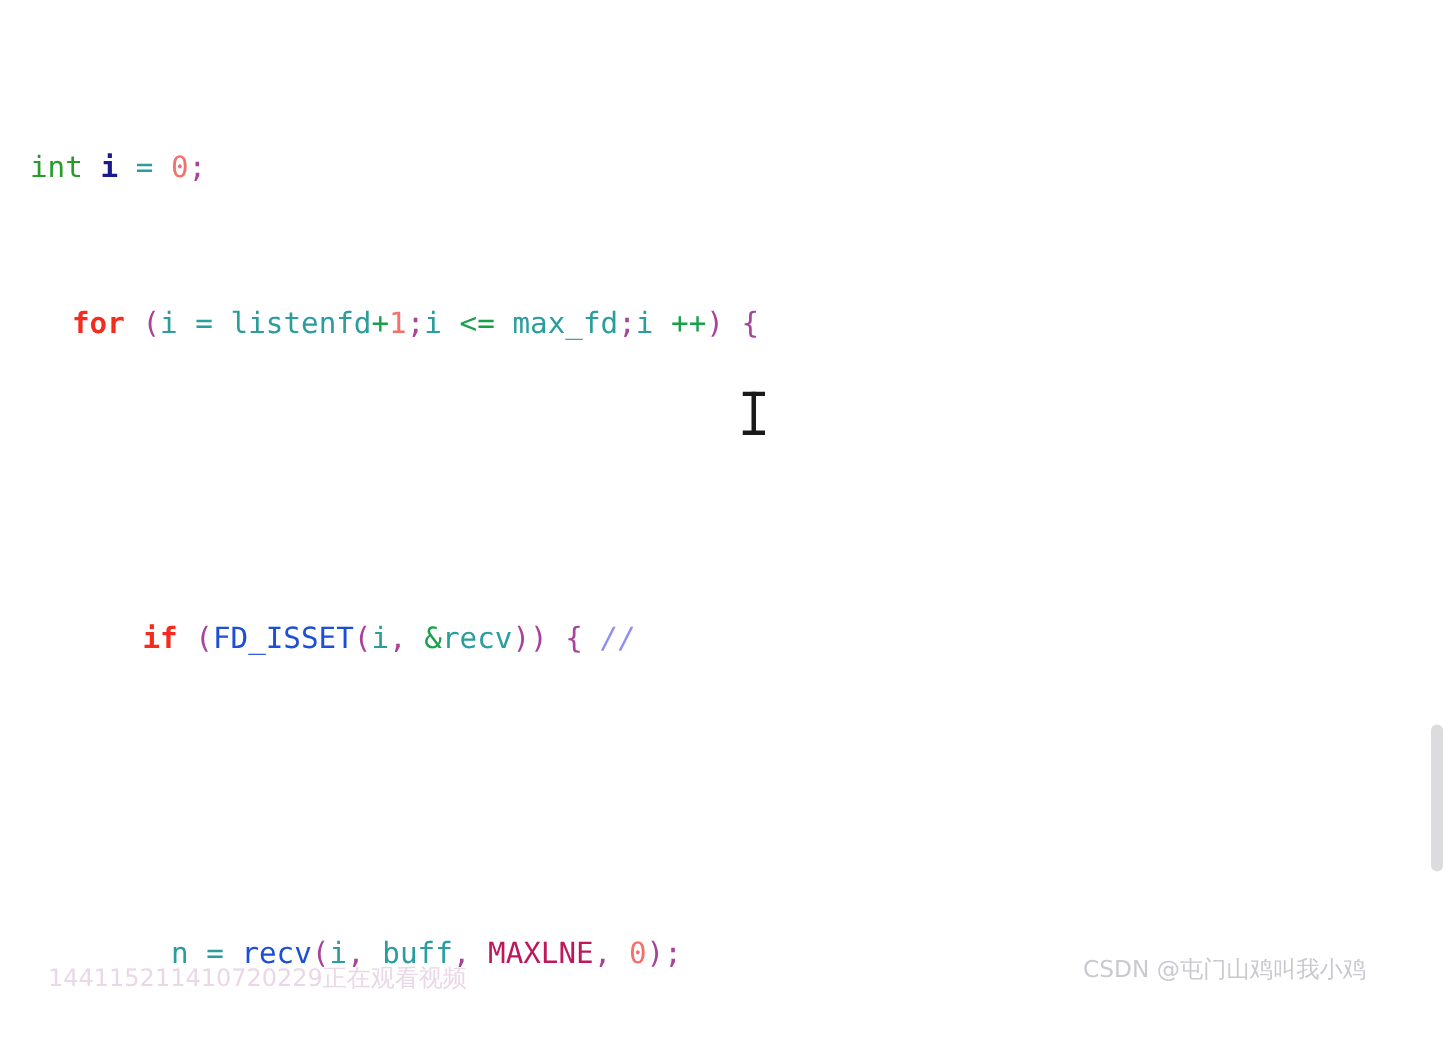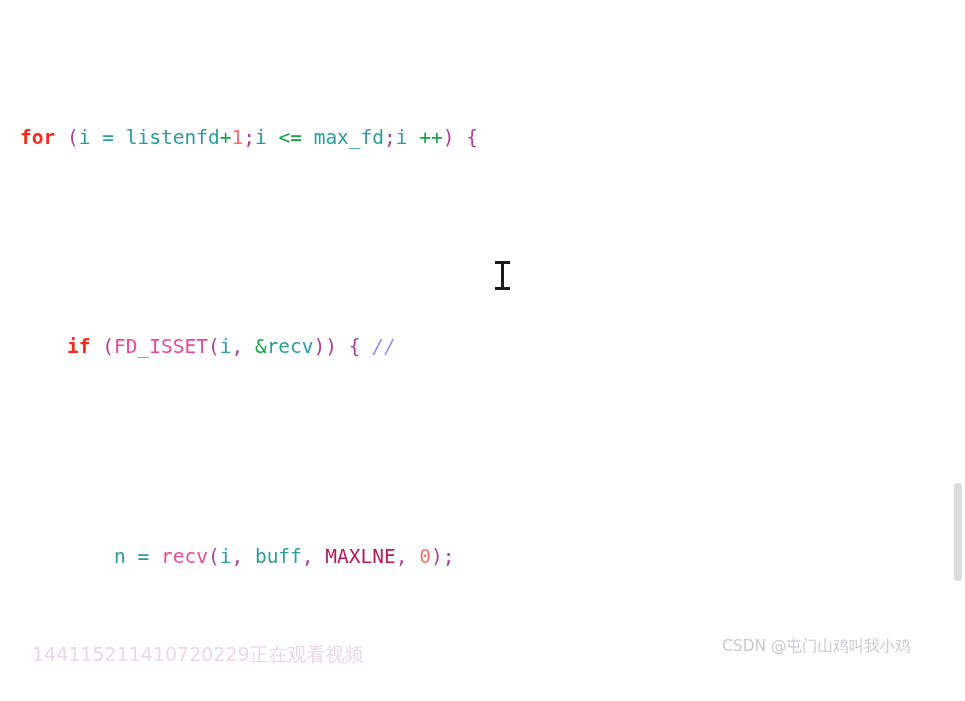--- a/index.html
+++ b/index.html
@@ -33,22 +33,22 @@
     white-space: pre;
     letter-spacing: 0px;
   }
 
   .ln { display: block; height: 26.2px; }
 
   
   .t-type      { color: #289b28; }                 
   .t-var-b     { color: #1b1b8f; font-weight: bold; } 
   .t-ident     { color: #2a9d9d; }                 
-  .t-fn        { color: #ec4899; }                 
-  .t-kw        { color: #f72a1e; font-weight: bold; } 
+  .t-fn        { color: #1d4ed8; }                 
+  .t-kw        { color: #f72a1e; font-weight: bold; margin-left: 28px; } 
   .t-num       { color: #f4706b; }                 
   .t-const     { color: #be185d; }                 
   .t-punc      { color: #a8429b; }                 
   .t-op        { color: #2a9d9d; }                 
   .t-op-g      { color: #19a04a; }                 
   .t-cmt-l     { color: #8f8ff0; font-style: italic; }
 
   
   #text-cursor {
     position: absolute;
@@ -76,21 +76,21 @@
     background: #dcdcde;
     border-radius: 4px;
   }
 
   
   #viewer-watermark {
     position: absolute;
     left: 32px;
     top: 642px;
     font-family: "DejaVu Sans", "Liberation Sans", sans-serif;
-    font-size: 19px;
+    font-size: 16px;
     color: #ead7e8;
     white-space: nowrap;
     pointer-events: none;
   }
   #csdn-watermark {
     position: absolute;
     left: 722px;
     top: 636px;
     font-family: "DejaVu Sans", "Liberation Sans", sans-serif;
     font-size: 15.5px;
@@ -99,20 +99,21 @@
     pointer-events: none;
   }
 </style>
 </head>
 <body>
 
 <div id="code-editor">
 
   <div id="code-block">
 
+    <span class="ln"><span class="t-type">int</span> <span class="t-var-b">i</span> <span class="t-op">=</span> <span class="t-num">0</span><span class="t-punc">;</span></span>
 
     <span class="ln"><span class="t-kw">for</span> <span class="t-punc">(</span><span class="t-ident">i</span> <span class="t-op">=</span> <span class="t-ident">listenfd</span><span class="t-op-g">+</span><span class="t-num">1</span><span class="t-punc">;</span><span class="t-ident">i</span> <span class="t-op-g">&lt;=</span> <span class="t-ident">max_fd</span><span class="t-punc">;</span><span class="t-ident">i</span> <span class="t-op-g">++</span><span class="t-punc">)</span> <span class="t-punc">{</span></span>
 
     <span class="ln"> </span>
 
     <span class="ln">    <span class="t-kw">if</span> <span class="t-punc">(</span><span class="t-fn">FD_ISSET</span><span class="t-punc">(</span><span class="t-ident">i</span><span class="t-punc">,</span> <span class="t-op-g">&amp;</span><span class="t-ident">recv</span><span class="t-punc">)</span><span class="t-punc">)</span> <span class="t-punc">{</span> <span class="t-cmt-l">//</span></span>
 
     <span class="ln"> </span>
 
     <span class="ln">        <span class="t-ident">n</span> <span class="t-op">=</span> <span class="t-fn">recv</span><span class="t-punc">(</span><span class="t-ident">i</span><span class="t-punc">,</span> <span class="t-ident">buff</span><span class="t-punc">,</span> <span class="t-const">MAXLNE</span><span class="t-punc">,</span> <span class="t-num">0</span><span class="t-punc">)</span><span class="t-punc">;</span></span>

